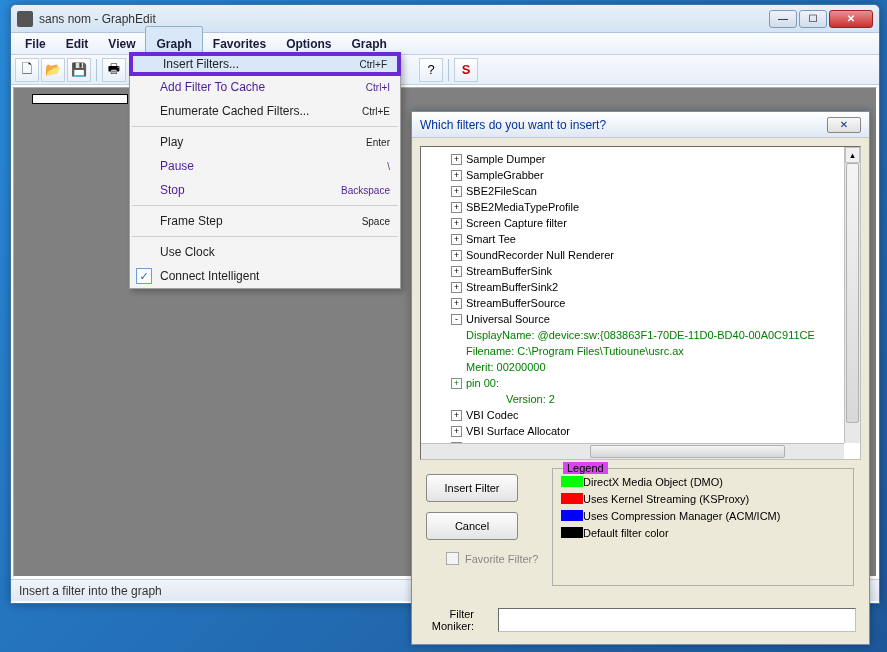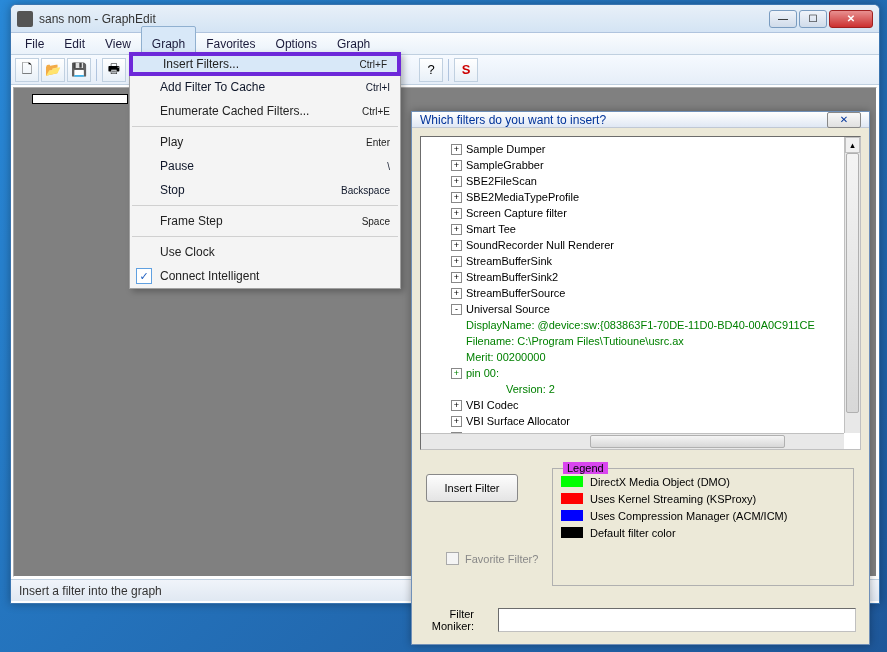--- a/index.html
+++ b/index.html
@@ -11,65 +11,65 @@
 .titlebar-icon { width: 16px; height: 16px; background: #555; border-radius: 2px; margin-right: 6px; }
 .titlebar-text { flex: 1; color: #333; font-size: 12px; }
 .win-buttons { display: flex; gap: 2px; }
 .win-btn { width: 28px; height: 18px; border: 1px solid #7a9cc0; border-radius: 3px; background: linear-gradient(#f0f4fa, #d0dcea); display: flex; align-items: center; justify-content: center; font-size: 10px; }
 .win-btn.close { background: linear-gradient(#e89090, #cc3030); color: #fff; width: 44px; border-color: #a02020; }
 .win-btn.close::before { content: "✕"; font-weight: bold; }
 .win-btn.min::before { content: "—"; }
 .win-btn.max::before { content: "☐"; }
 
 .menubar { height: 22px; background: linear-gradient(#fafcfe, #eaf2fa); border-bottom: 1px solid #c0d0e0; display: flex; align-items: center; padding: 0 4px; }
-.menu-item { padding: 10px 10px; color: #1a1a3a; cursor: default; }
+.menu-item { padding: 10px 10px; color: #1a1a3a; cursor: default; font-weight: bold; }
 .menu-item.active { background: #d8e8f8; border: 1px solid #90b0d0; border-radius: 2px; }
 
 .toolbar { height: 30px; background: linear-gradient(#f6faff, #e6eef8); border-bottom: 1px solid #c0d0e0; display: flex; align-items: center; padding: 2px 4px; gap: 2px; }
 .tb-sep { width: 1px; height: 22px; background: #b0c4de; margin: 0 3px; }
 .tb-btn { width: 24px; height: 24px; border: 1px solid #c0d0e0; background: linear-gradient(#fff, #e8f0f8); display: flex; align-items: center; justify-content: center; font-size: 13px; }
 .tb-btn.red { color: #c00; font-weight: bold; }
 
 .client-area { position: relative; background: #808080; height: 490px; border: 1px inset #fff; margin: 2px; overflow: hidden; }
 .canvas-strip { position: absolute; left: 18px; top: 6px; width: 96px; height: 10px; background: #fff; border: 1px solid #000; }
 
 .statusbar { height: 22px; background: linear-gradient(#f0f4fa, #e0e8f2); border-top: 1px solid #c0d0e0; display: flex; align-items: center; padding: 0 8px; color: #333; }
 
 
 .dropdown { position: absolute; left: 129px; top: 52px; width: 272px; background: #f4f4f4; border: 1px solid #a0a0a0; box-shadow: 3px 3px 6px rgba(0,0,0,0.25); z-index: 100; }
 .dd-item { display: flex; align-items: center; height: 24px; padding: 0 10px 0 30px; position: relative; color: #222; }
 .dd-item.highlighted { background: #d8e8f8; border: 4px solid #6d28d9; margin: -1px; }
-.dd-item.disabled { color: #0f172a; }
+.dd-item.disabled { color: #4c1d95; }
 .dd-shortcut { margin-left: auto; font-size: 10px; }
 .dd-sep { height: 1px; background: #d0d0d0; margin: 3px 2px; }
 .dd-check { position: absolute; left: 6px; width: 16px; height: 16px; border: 1px solid #60a0e0; background: #fff; color: #2060c0; text-align: center; line-height: 14px; font-size: 11px; }
 
 
 .dialog { position: absolute; left: 411px; top: 111px; width: 459px; height: 534px; background: #ece9d8; border: 1px solid #7090b8; box-shadow: 0 0 8px rgba(0,0,0,0.3); z-index: 50; }
-.dialog-title { height: 16px; background: linear-gradient(#fff, #e0e8f4); border-bottom: 1px solid #c0c8d4; display: flex; align-items: center; padding: 0 8px; font-size: 12px; color: #003399; }
+.dialog-title { height: 26px; background: linear-gradient(#fff, #e0e8f4); border-bottom: 1px solid #c0c8d4; display: flex; align-items: center; padding: 0 8px; font-size: 12px; color: #003399; }
 .dialog-close { margin-left: auto; width: 34px; height: 16px; border: 1px solid #888; border-radius: 2px; background: linear-gradient(#f8f8f8, #e0e0e0); font-size: 10px; text-align: center; line-height: 14px; }
 
 .tree-box { margin: 8px; background: #fff; border: 1px inset #c0c0c0; height: 314px; overflow: auto; position: relative; font-size: 11px; }
 .tree-scroll-v { position: absolute; right: 0; top: 0; width: 16px; height: calc(100% - 16px); background: #e8e8e8; border-left: 1px solid #c0c0c0; }
 .tree-scroll-v::before { content: "▴"; display:block; text-align:center; font-size:9px; background:#f0f0f0; border:1px solid #c0c0c0; height:14px; line-height:14px; }
 .tree-scroll-thumb { position:absolute; top:16px; left:1px; width:13px; height:260px; background: linear-gradient(#f4f4f4, #d8d8d8); border:1px solid #b0b0b0; border-radius:2px; }
 .tree-scroll-h { position: absolute; bottom: 0; left: 0; height: 16px; width: calc(100% - 16px); background: #e8e8e8; border-top: 1px solid #c0c0c0; display:flex; }
 .tree-scroll-h .hthumb { margin-left:40%; width:46%; height:13px; margin-top:1px; background: linear-gradient(#f4f4f4, #d8d8d8); border:1px solid #b0b0b0; border-radius:2px; }
 .tree-inner { padding: 4px 0 20px 0; }
 .tree-row { display: flex; align-items: center; height: 16px; white-space: nowrap; padding-left: 30px; color: #000; }
 .tree-row.child { color: #008000; }
 .tree-row.child2 { padding-left: 70px; color: #008000; }
 .expander { width: 11px; height: 11px; border: 1px solid #888; background: #fff; margin-right: 4px; font-size: 9px; line-height: 9px; text-align: center; flex-shrink: 0; }
 
 .btn-col { position: absolute; left: 14px; top: 362px; display: flex; flex-direction: column; gap: 10px; }
 .push-btn { width: 92px; height: 28px; background: linear-gradient(#fdfdfd, #e4e4e4); border: 1px solid #888; border-radius: 3px; font-size: 11px; }
 
 .legend-box { position: absolute; left: 140px; top: 356px; width: 302px; height: 118px; border: 1px solid #b0b0b0; padding: 4px 8px 0 8px; font-size: 11px; }
 .legend-title { position: absolute; top: -7px; left: 10px; background: #d946ef; padding: 0 4px; }
-.legend-row { display: flex; align-items: center; height: 17px; gap: 7px; }
+.legend-row { display: flex; align-items: center; height: 17px; gap: 0; }
 .swatch { width: 22px; height: 11px; }
 
 .fav-check { position: absolute; left: 34px; top: 440px; display: flex; align-items: center; gap: 6px; color: #888; font-size: 11px; }
 .fav-check .box { width: 13px; height: 13px; border: 1px solid #aaa; background: #f4f4f4; }
 
 .moniker-row { position: absolute; left: 14px; bottom: 12px; display: flex; align-items: center; gap: 24px; width: 430px; }
 .moniker-label { width: 48px; text-align: right; font-size: 11px; line-height: 12px; }
 .moniker-field { flex: 1; height: 24px; background: #fff; border: 1px inset #c0c0c0; }
 </style>
 </head>
@@ -247,20 +247,21 @@
     <div class="tree-scroll-v">
         <div class="tree-scroll-thumb"></div>
       </div>
     <div class="tree-scroll-h">
         <div class="hthumb"></div>
       </div>
   </div>
 
   <div class="btn-col">
     <button class="push-btn">Insert Filter</button>
+    <button class="push-btn">Cancel</button>
   </div>
 
   <div class="fav-check">
     <div class="box"></div>
     <span>Favorite Filter?</span>
   </div>
 
   <div class="legend-box">
     <span class="legend-title">Legend</span>
     <div id="legend-rows">

